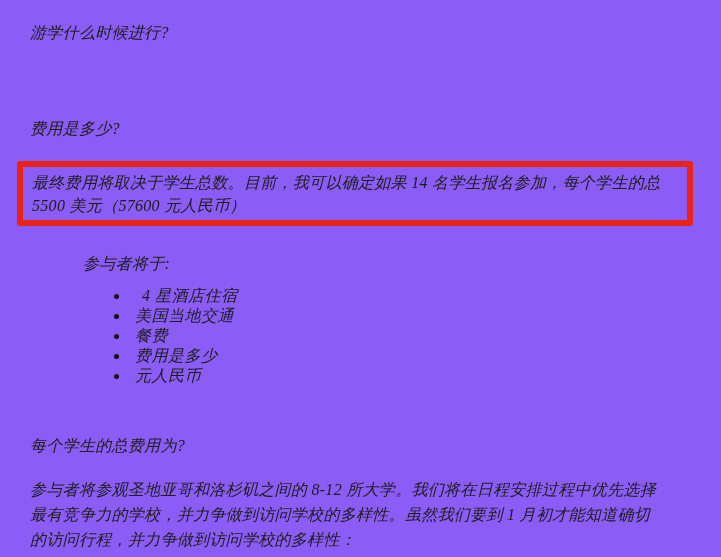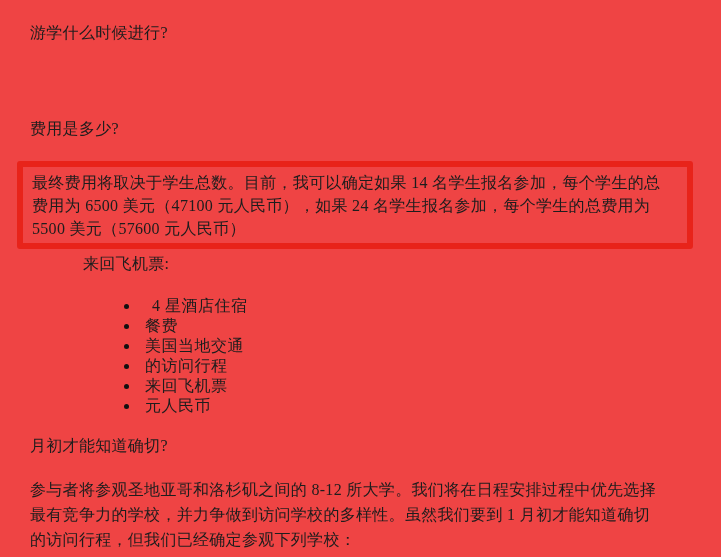--- a/index.html
+++ b/index.html
@@ -38,21 +38,21 @@
     letter-spacing: 0.3px;
   }
   .includes-label {
     left: 83px;
     top: 254px;
   }
   .bullets {
     position: absolute;
     left: 112px;
     top: 286px;
-    margin: 10px;
+    margin: 0;
     padding: 0;
     list-style: none;
   }
   .bullets li {
     position: relative;
     line-height: 20px;
     padding-left: 23px;
     white-space: nowrap;
     letter-spacing: 0.5px;
   }
@@ -73,63 +73,58 @@
   }
   .pline {
     line-height: 25px;
     white-space: nowrap;
     letter-spacing: 0.3px;
   }
 </style>
 </head>
 <body>
 
-<div class="page" style="background: #ef4444; color: rgb(29, 29, 29);">
+<div class="page" style="background: #8b5cf6; color: rgb(29, 29, 29); font-style: italic;">
 
   <p class="tline" style="top:23px">游学什么时候进行?</p>
 
 
   <p class="tline" style="top:119px">费用是多少?</p>
 
   <div class="highlight-box" style="border-color: rgb(232, 35, 26);">
     <div class="hline">最终费用将取决于学生总数。目前，我可以确定如果 14 名学生报名参加，每个学生的总</div>
-    <div class="hline">费用为 6500 美元（47100 元人民币），如果 24 名学生报名参加，每个学生的总费用为</div>
     <div class="hline">5500 美元（57600 元人民币）</div>
   </div>
 
-  <p class="tline includes-label">来回飞机票:</p>
+  <p class="tline includes-label">参与者将于:</p>
 
   <ul class="bullets">
     <li>
       <span class="dot"></span>
       <span>4 星酒店住宿</span>
     </li>
     <li>
       <span class="dot"></span>
+      <span>美国当地交通</span>
+    </li>
+    <li>
+      <span class="dot"></span>
       <span>餐费</span>
     </li>
     <li>
       <span class="dot"></span>
-      <span>美国当地交通</span>
-    </li>
-    <li>
-      <span class="dot"></span>
-      <span>的访问行程</span>
-    </li>
-    <li>
-      <span class="dot"></span>
-      <span>来回飞机票</span>
+      <span>费用是多少</span>
     </li>
     <li>
       <span class="dot"></span>
       <span>元人民币</span>
     </li>
   </ul>
 
-  <p class="tline" style="top:436px">月初才能知道确切?</p>
+  <p class="tline" style="top:436px">每个学生的总费用为?</p>
 
   <div class="para">
     <div class="pline">参与者将参观圣地亚哥和洛杉矶之间的 8-12 所大学。我们将在日程安排过程中优先选择</div>
     <div class="pline">最有竞争力的学校，并力争做到访问学校的多样性。虽然我们要到 1 月初才能知道确切</div>
-    <div class="pline">的访问行程，但我们已经确定参观下列学校：</div>
+    <div class="pline">的访问行程，并力争做到访问学校的多样性：</div>
   </div>
 
 </div>
 
 </body></html>

